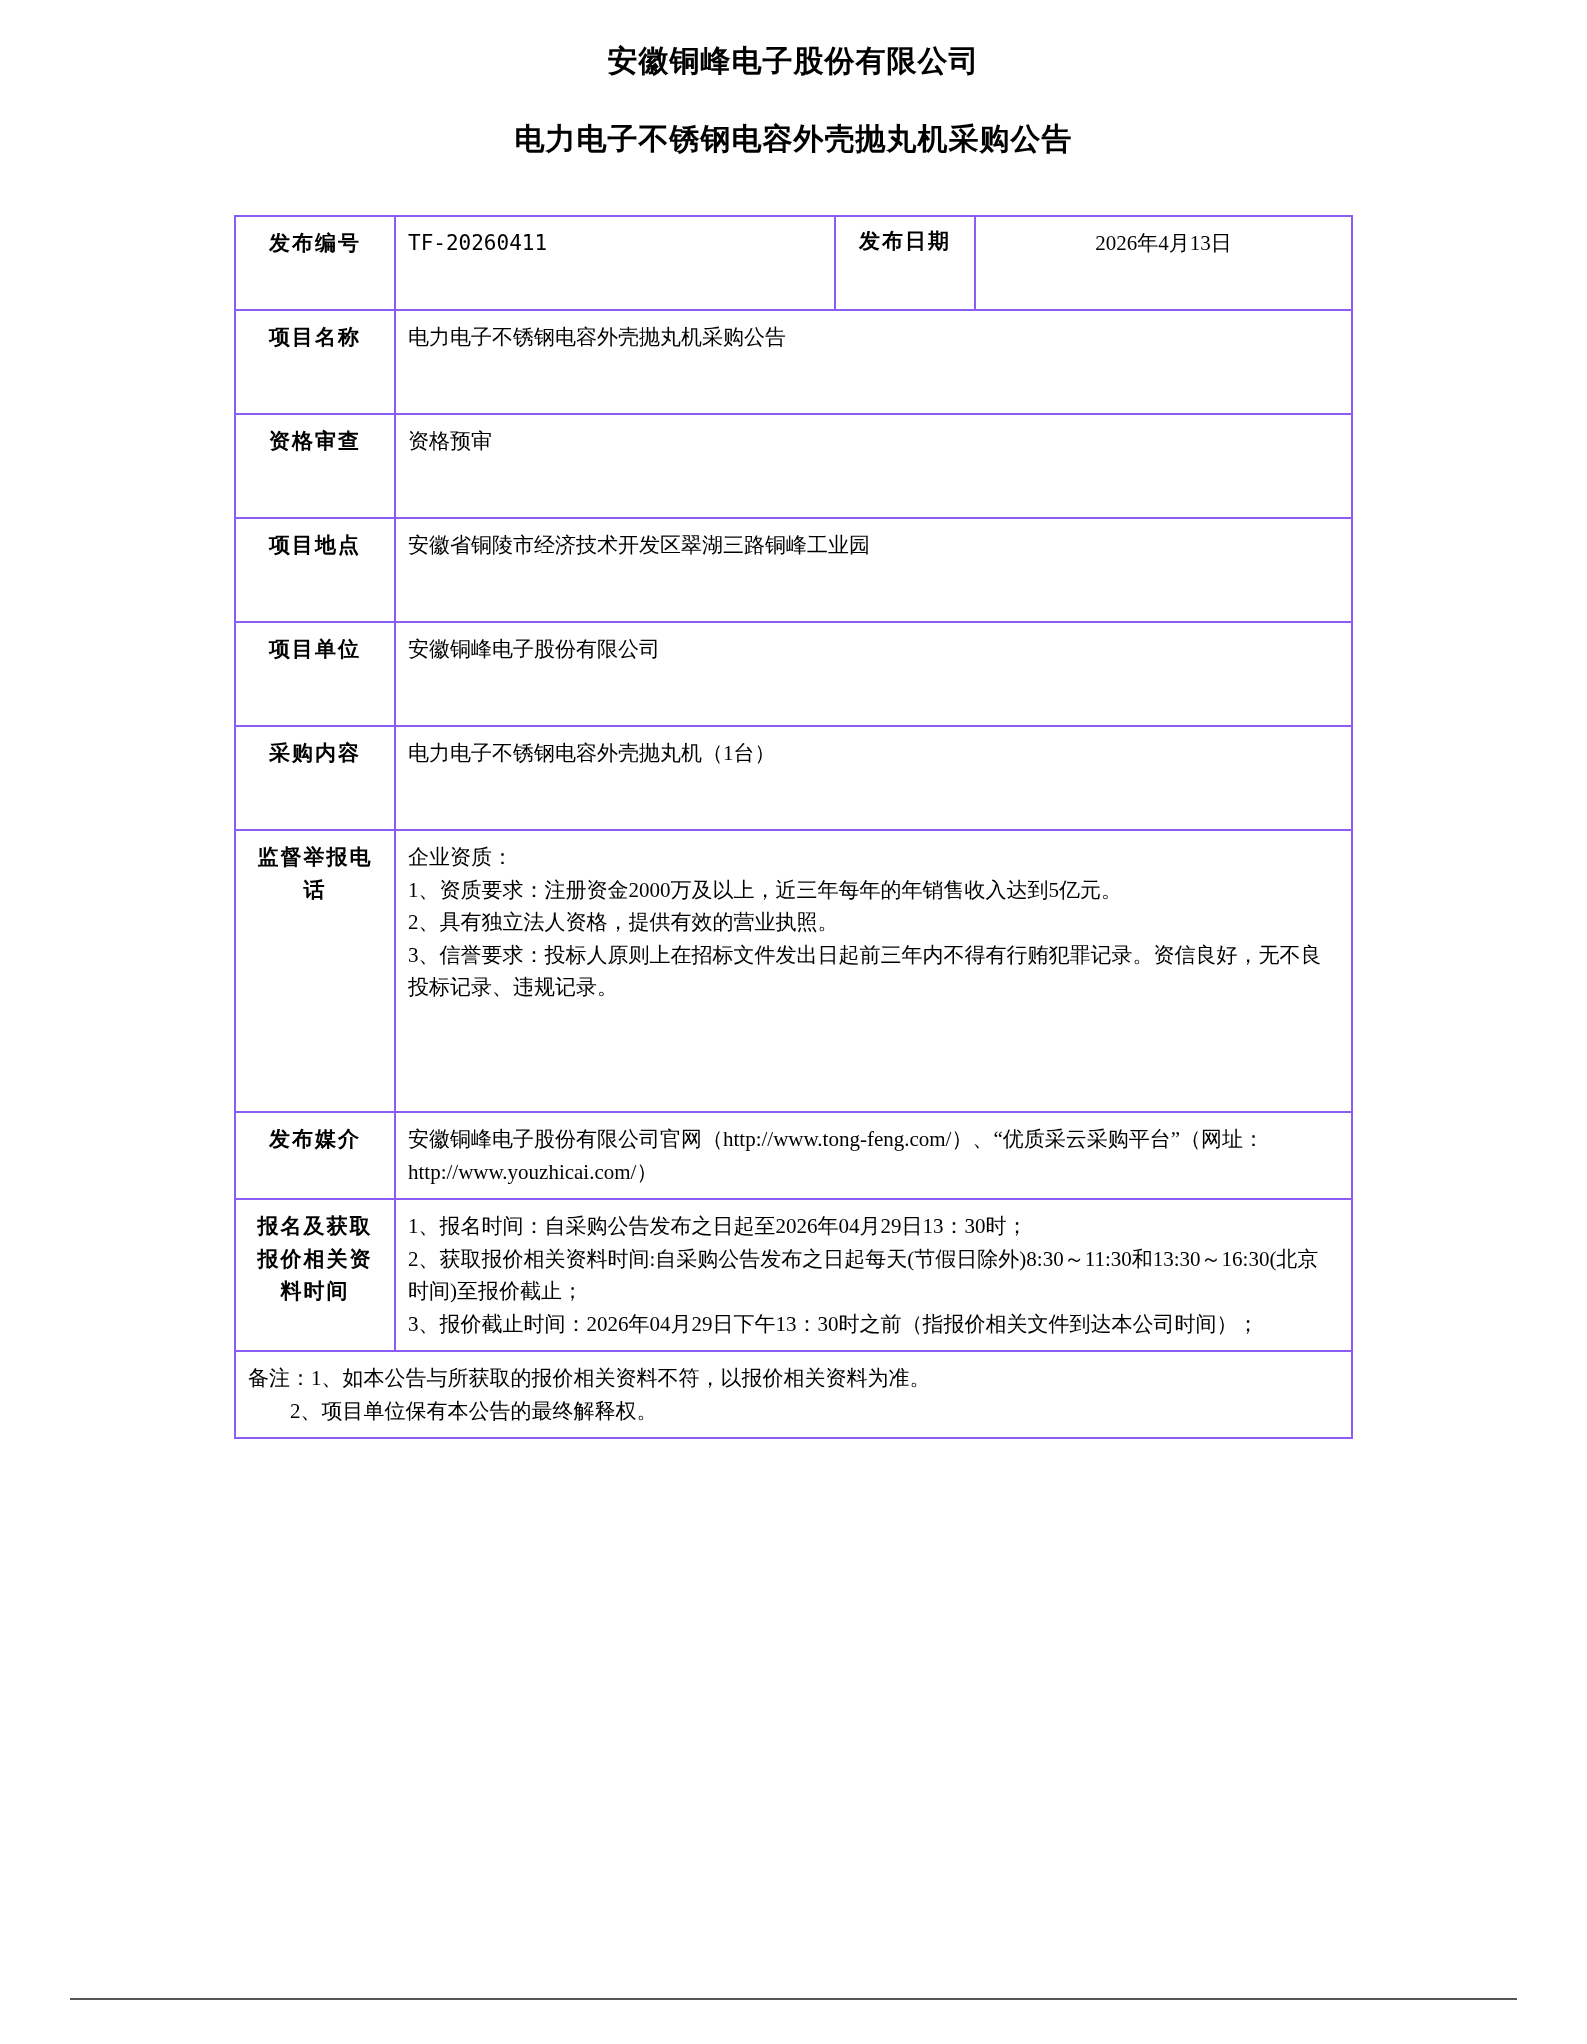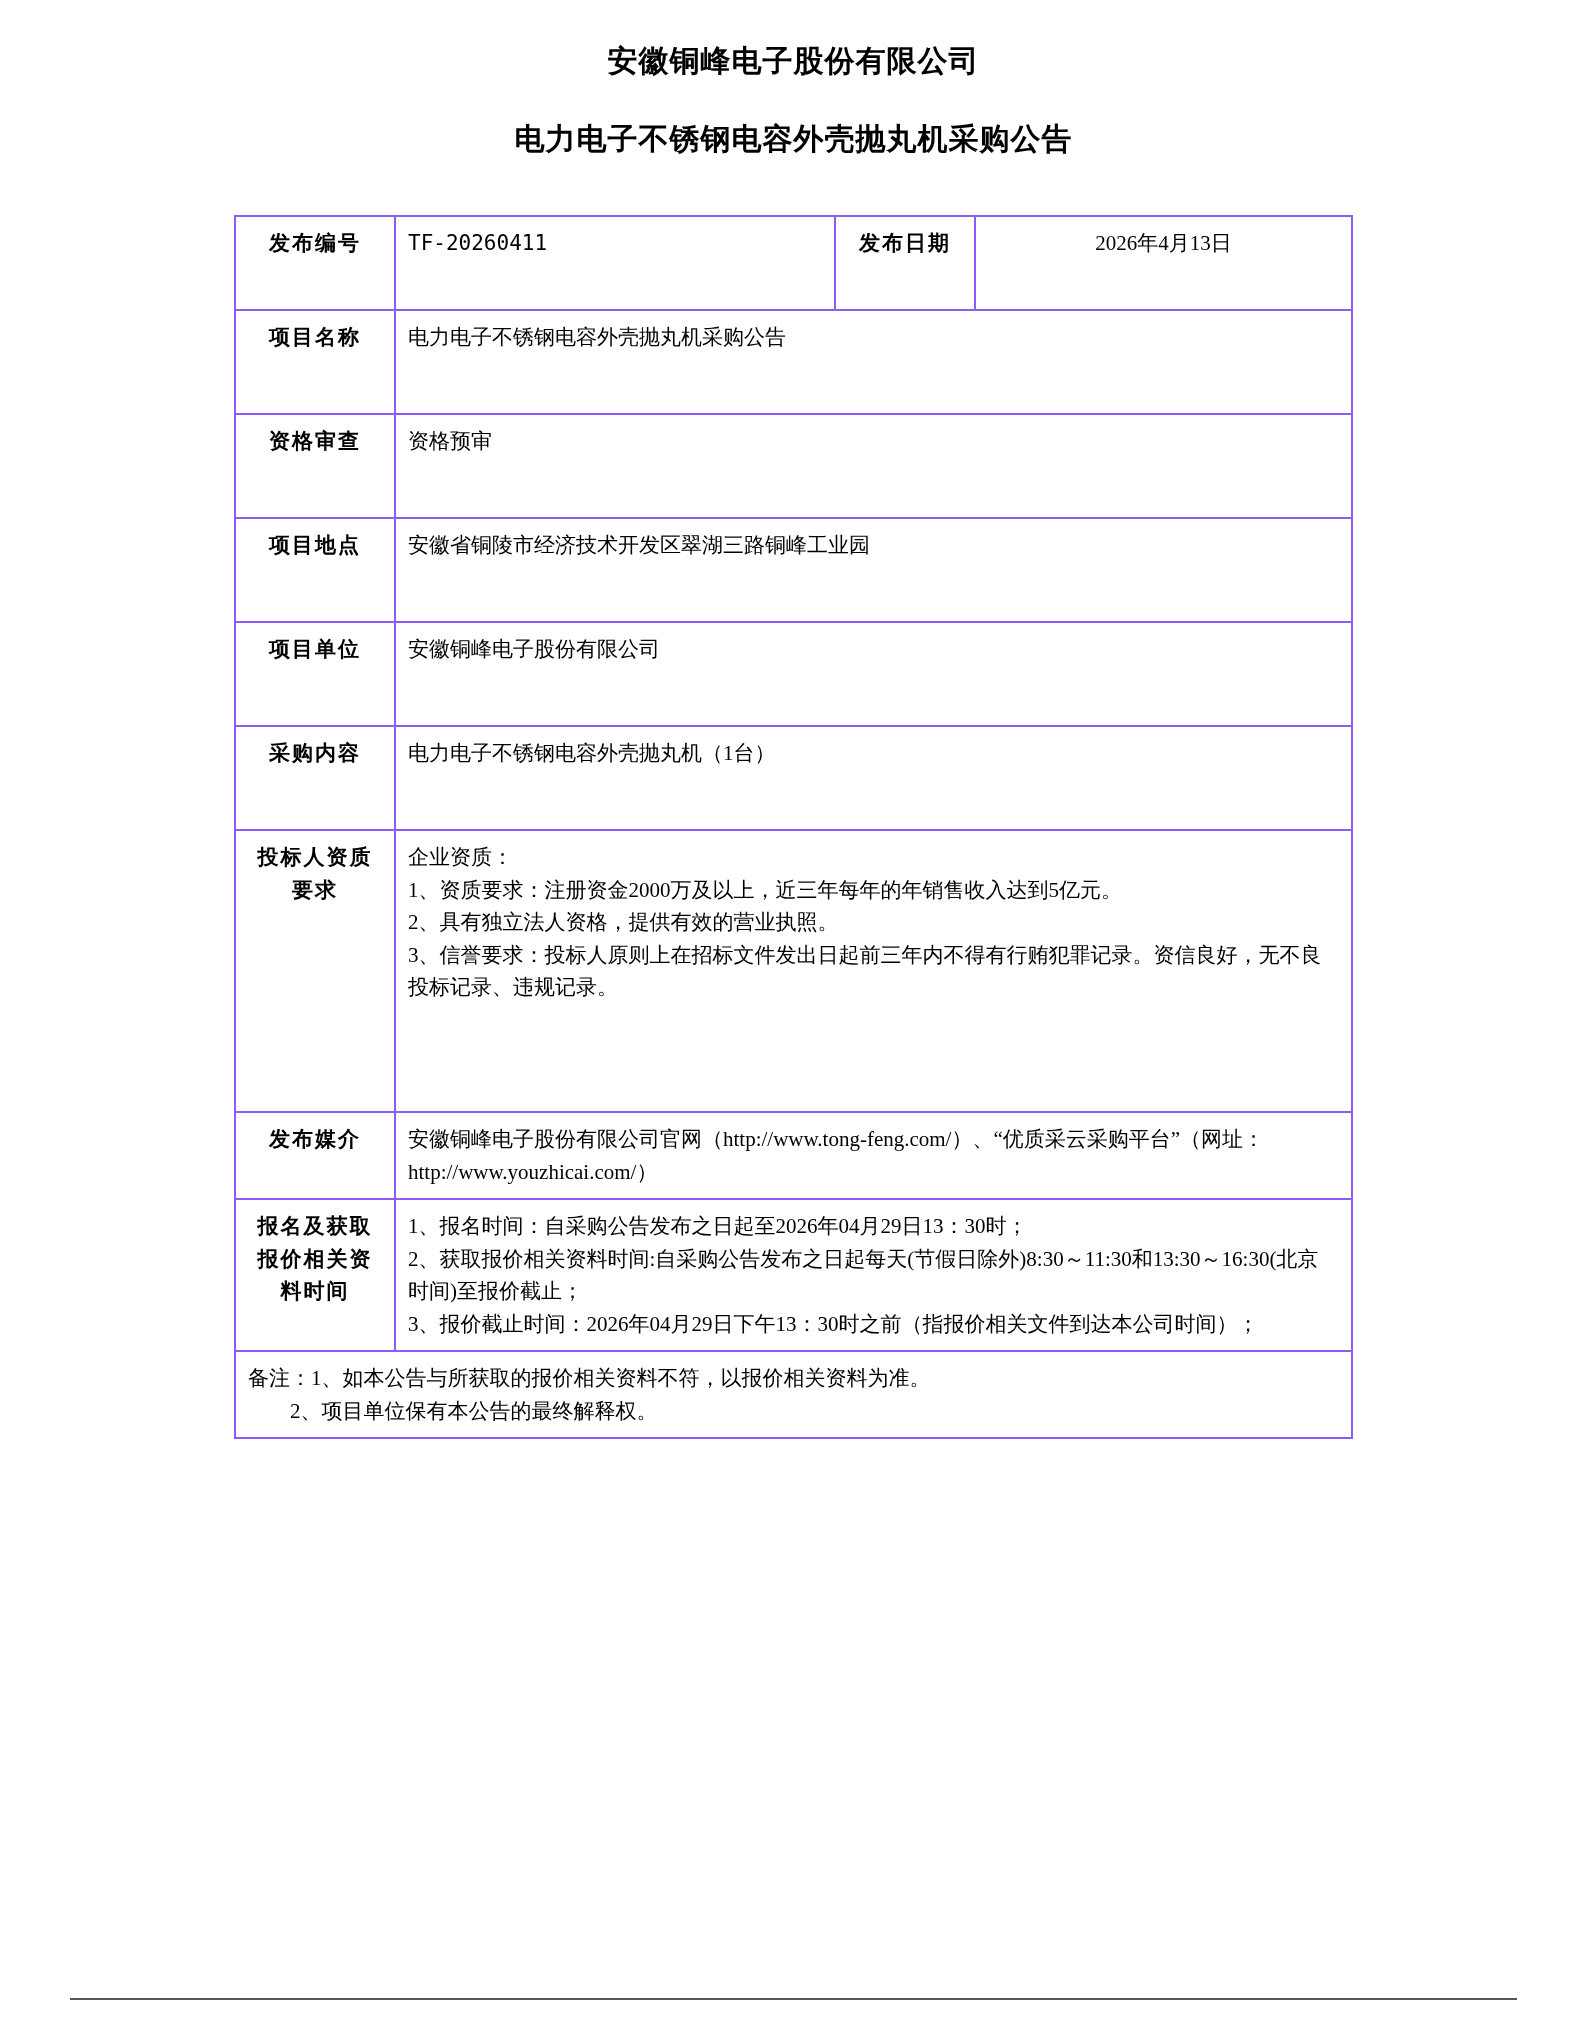--- a/index.html
+++ b/index.html
@@ -63,21 +63,21 @@
     font-weight: bold;
     font-size: 22px;
     letter-spacing: 2px;
     padding-left: 4px;
     padding-right: 4px;
   }
   .lbl-date {
     width: 130px;
     text-align: center;
     vertical-align: middle;
-    font-family: Liberation Serif, serif;
+    font-family: Liberation Mono, monospace;
     font-weight: bold;
     font-size: 22px;
     letter-spacing: 2px;
   }
   .val {
     vertical-align: middle;
   }
   .val-center {
     text-align: center;
     vertical-align: middle;
@@ -168,21 +168,21 @@
       </tr>
       <tr class="row-h2">
         <td class="lbl">项目单位</td>
         <td class="val cell-pad-left" colspan="3">安徽铜峰电子股份有限公司</td>
       </tr>
       <tr class="row-h2">
         <td class="lbl">采购内容</td>
         <td class="val cell-pad-left" colspan="3">电力电子不锈钢电容外壳抛丸机（1台）</td>
       </tr>
       <tr>
-        <td class="lbl lbl-2line qual-cell">投标人资质要求</td>
+        <td class="lbl lbl-2line qual-cell">监督举报电话</td>
         <td class="val multiline cell-pad-left qual-cell" colspan="3">企业资质：
 1、资质要求：注册资金2000万及以上，近三年每年的年销售收入达到5亿元。
 2、具有独立法人资格，提供有效的营业执照。
 3、信誉要求：投标人原则上在招标文件发出日起前三年内不得有行贿犯罪记录。资信良好，无不良投标记录、违规记录。</td>
       </tr>
       <tr>
         <td class="lbl">发布媒介</td>
         <td class="val multiline cell-pad-left" colspan="3">安徽铜峰电子股份有限公司官网（http://www.tong-feng.com/）、“优质采云采购平台”（网址： http://www.youzhicai.com/）</td>
       </tr>
       <tr>

